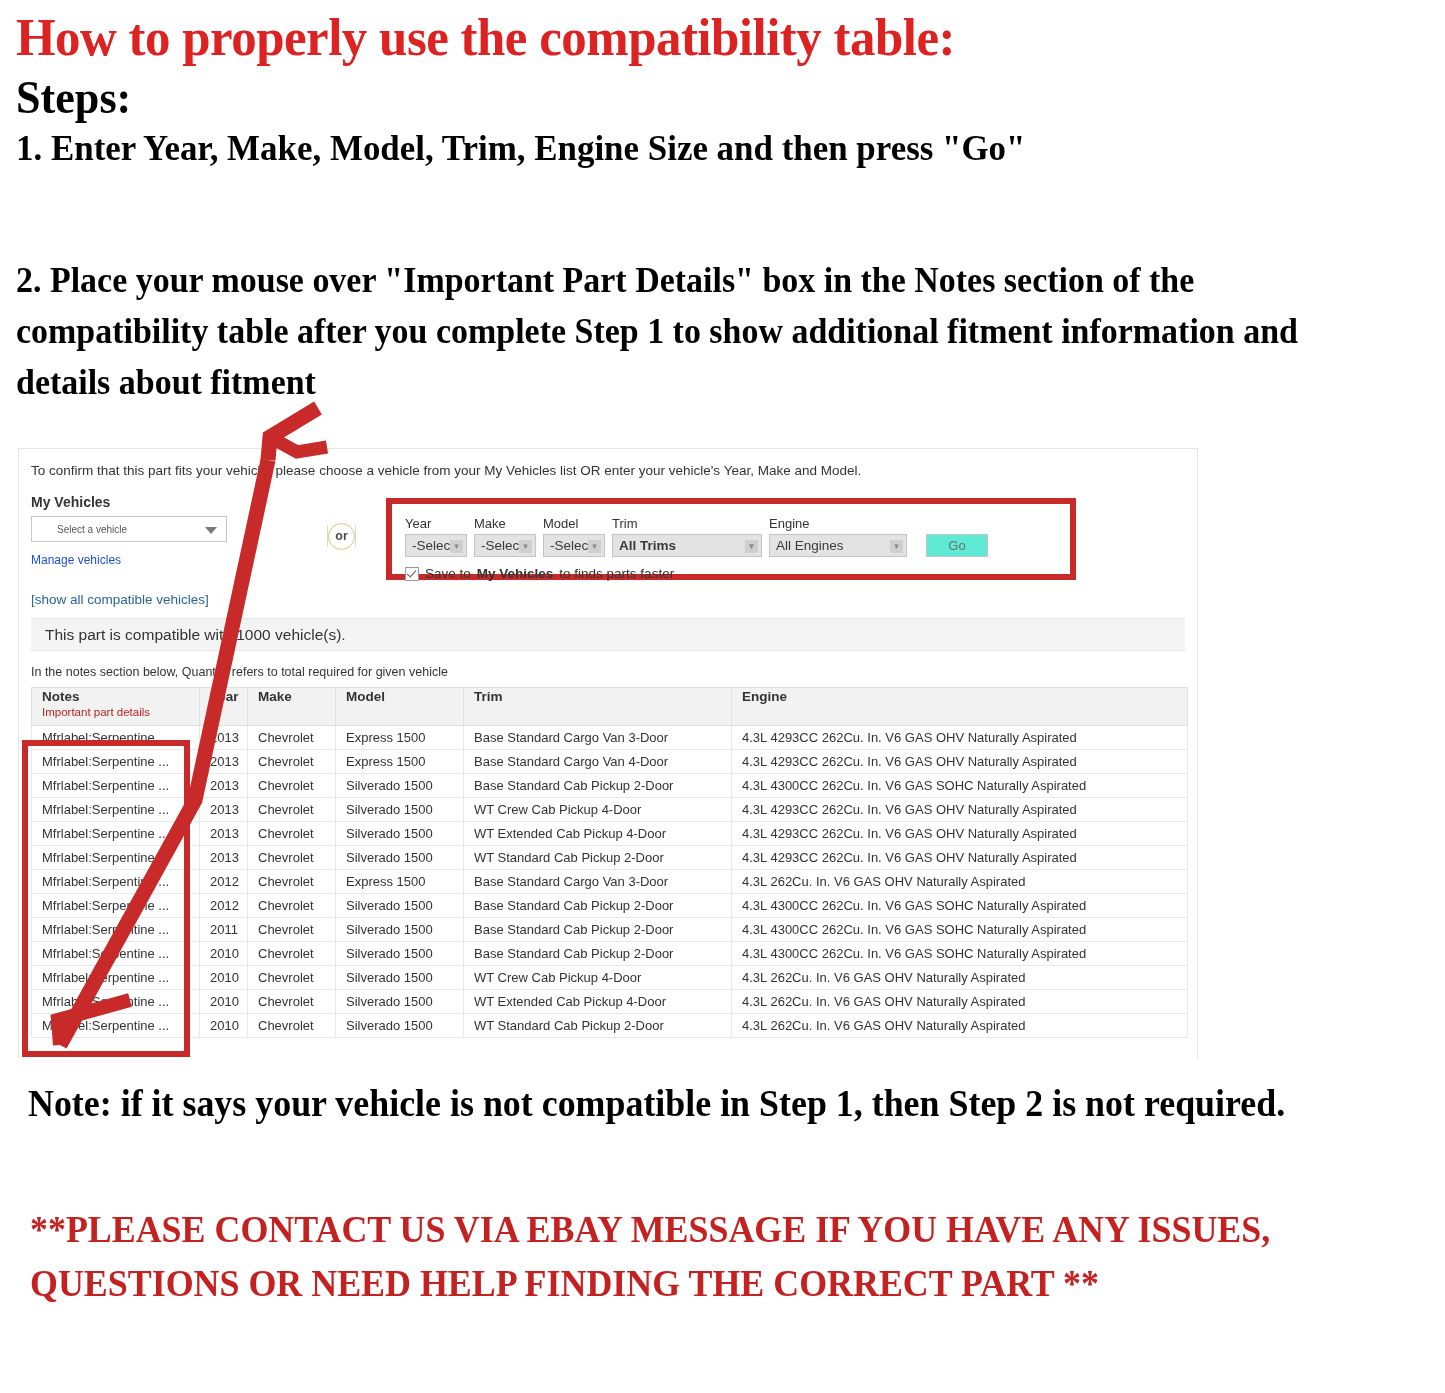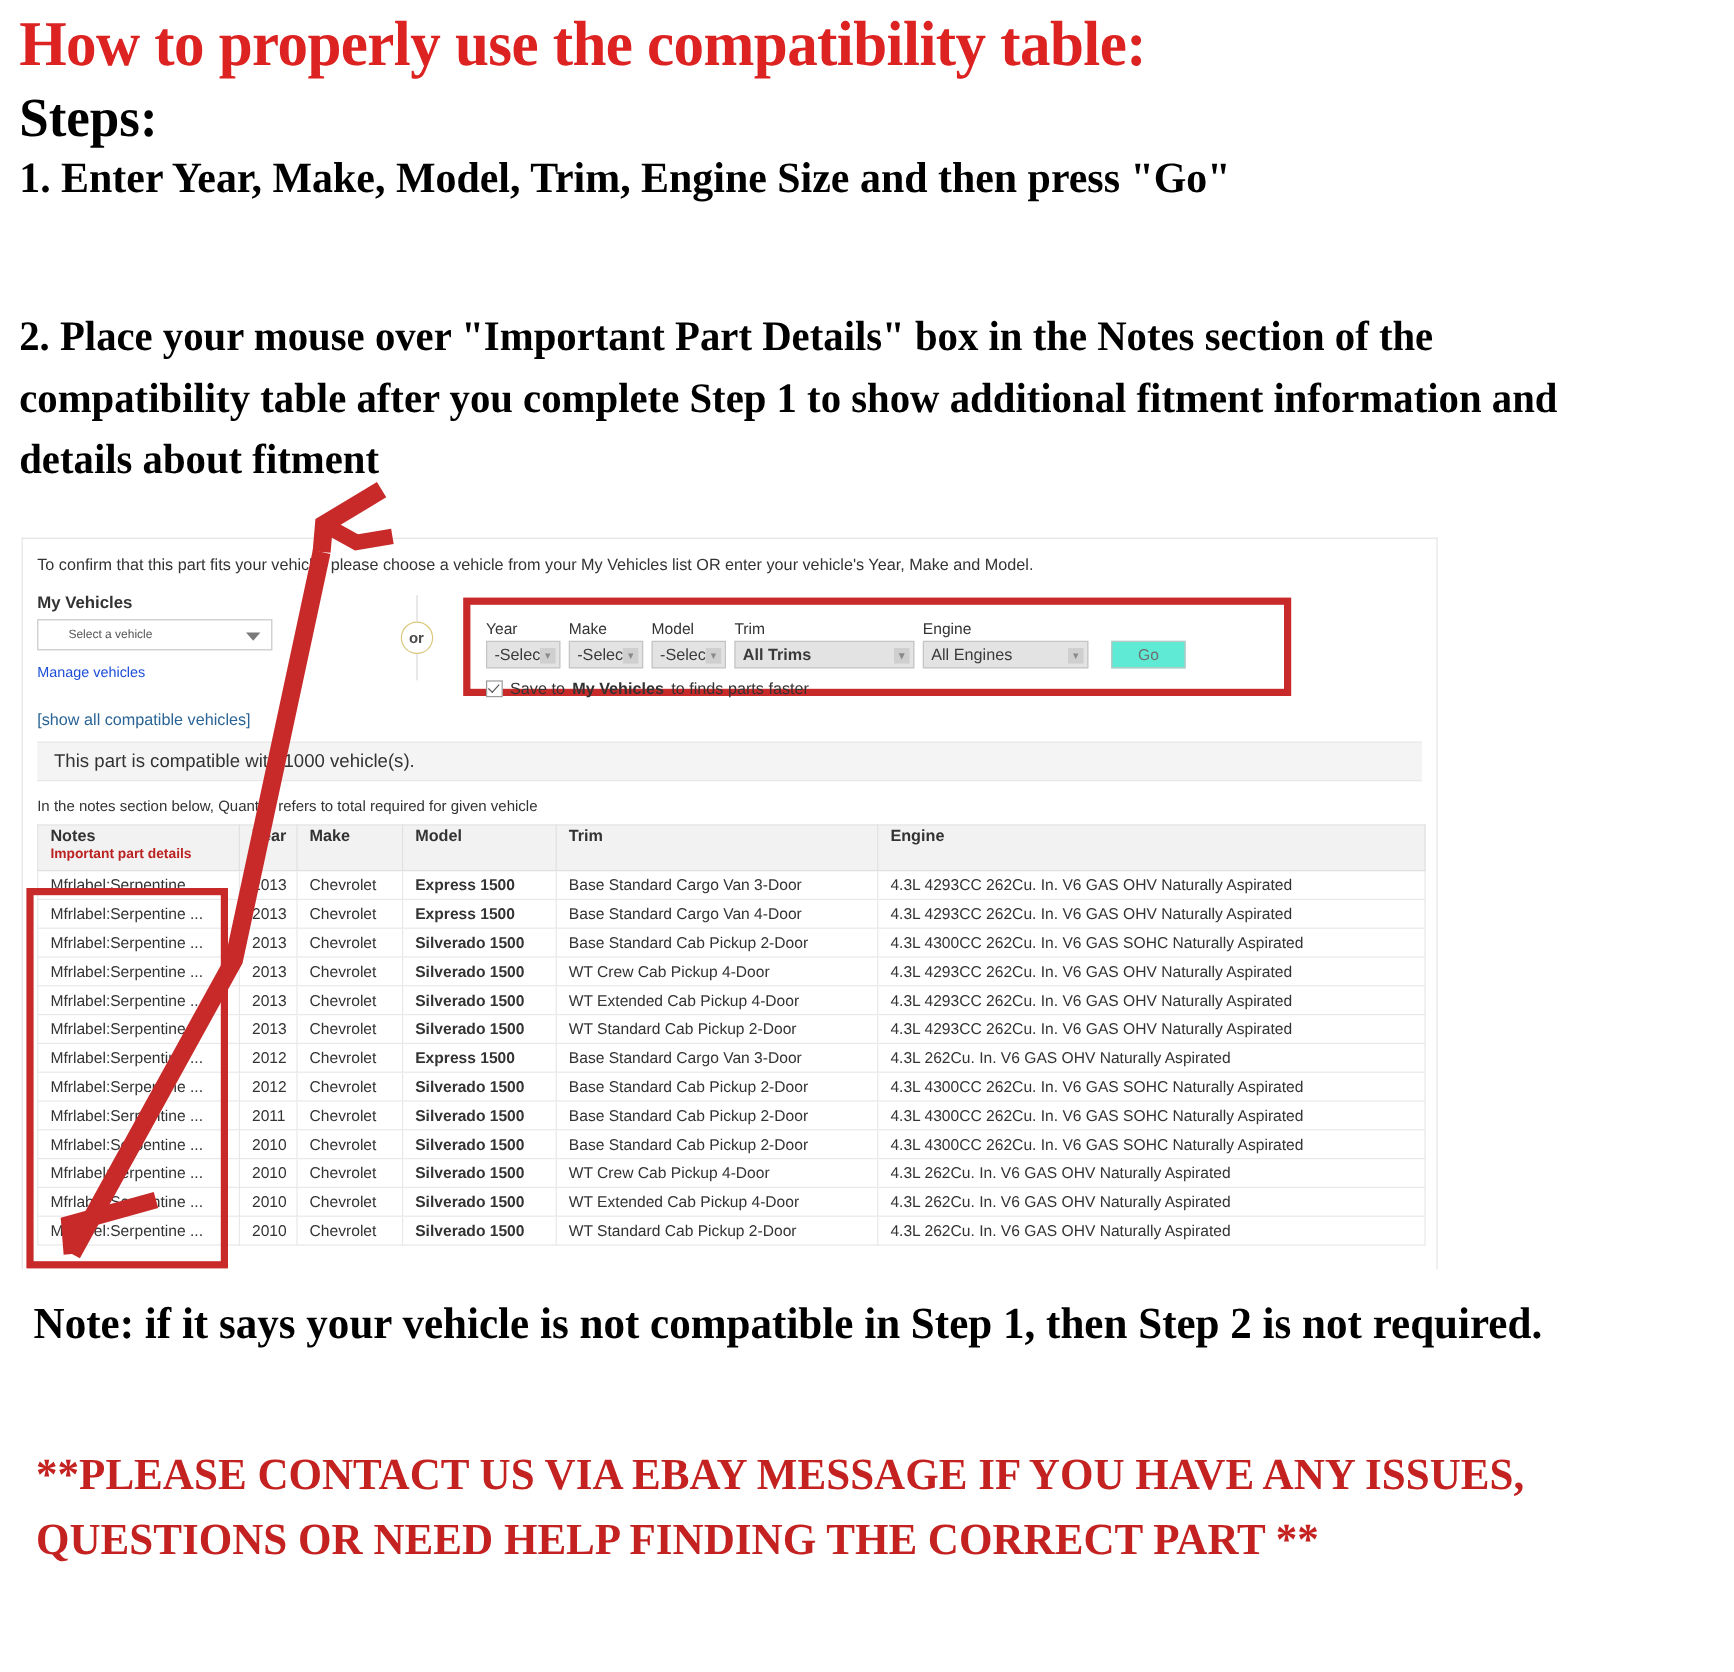--- a/index.html
+++ b/index.html
@@ -141,21 +141,20 @@
     margin-top: 25px;
   }
 
   .or-divider {
     position: absolute;
     left: 296px;
     top: 2px;
     width: 40px;
     height: 80px;
     display: flex;
-    flex-direction: column;
     align-items: center;
   }
   .or-line { width: 1px; height: 22px; background: #d9d9d9; }
   .or-circle {
     width: 25px; height: 25px;
     border-radius: 50%;
     border: 1px solid #dac77a;
     color: #4b4b4b;
     font-size: 12.5px;
     font-weight: bold;
@@ -291,35 +290,35 @@
     padding: 1px 0 7px 10px;
     border: 1px solid #e0e0e0;
     vertical-align: top;
     height: 31px;
     box-sizing: border-box;
   }
   table.fitment th .sub {
     display: block;
     color: #bb2222;
     font-size: 11.5px;
-    font-weight: bold;
+    font-weight: normal;
     margin-top: 2px;
   }
   table.fitment td {
     padding: 4px 0 4px 10px;
     border: 1px solid #e8e8e8;
     height: 24px;
     white-space: nowrap;
     overflow: hidden;
     box-sizing: border-box;
   }
   .c-notes { width: 168px; }
   .c-year  { width: 48px; }
   .c-make  { width: 88px; }
-  .c-model { width: 128px; font-weight: bold; }
+  .c-model { width: 128px; }
   .c-trim  { width: 268px; }
   .c-engine{ width: 456px; }
 
   
   .notes-redbox {
     position: absolute;
     left: 22px;
     top: 740px;
     width: 168px;
     height: 317px;

